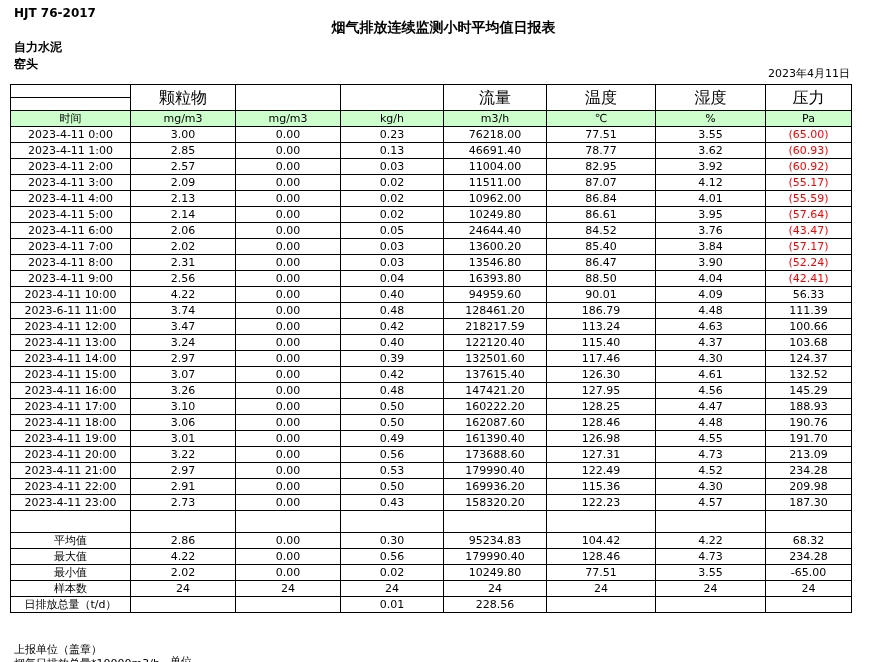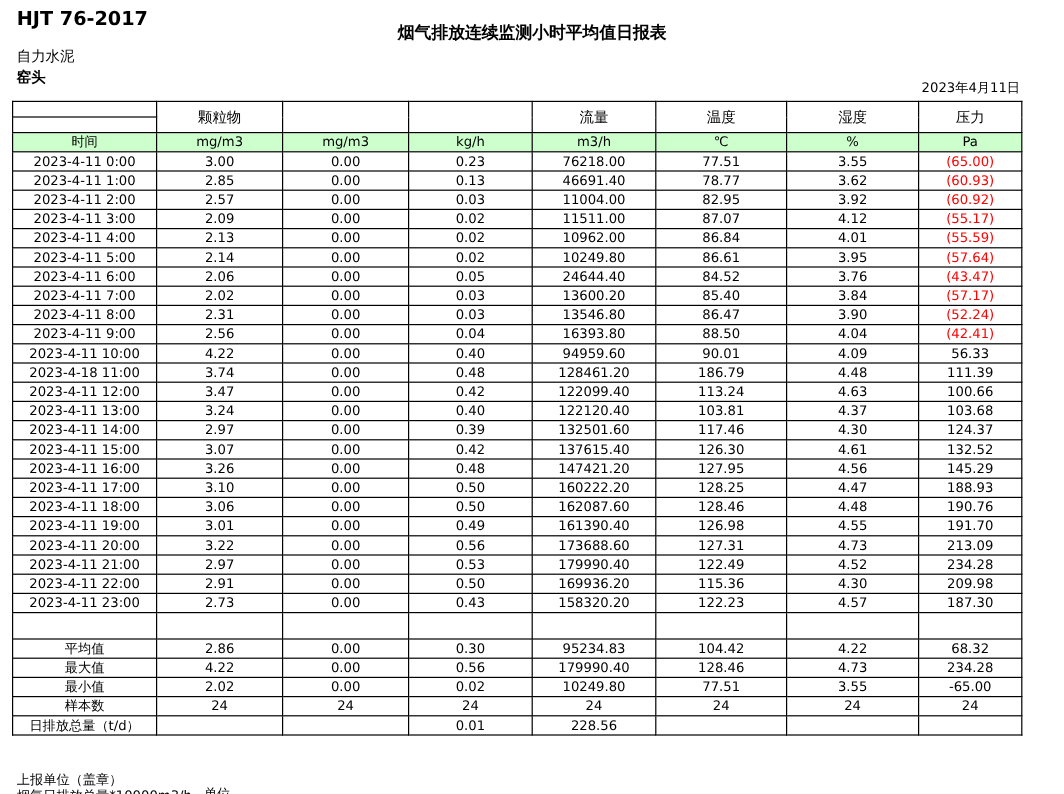--- a/index.html
+++ b/index.html
@@ -1,35 +1,35 @@
 <!DOCTYPE html>
 <html><head>
 <meta charset="utf-8">
 <style>
   html,body { margin:0; padding:0; }
   body {
     width:887px; height:662px; background:#ffffff; color:#000;
     font-family:"DejaVu Sans", sans-serif; position:relative; overflow:hidden;
   }
-  #standard { position:absolute; top:6px; left:14px; font-weight:bold; font-size:16px; }
+  #standard { position:absolute; top:6px; left:14px; font-weight:bold; font-size:12px; }
   #title    { position:absolute; top:19px; left:0; width:887px; text-align:center; font-weight:bold; font-size:14px; }
-  #company  { position:absolute; top:39px; left:14px; font-weight:normal; font-size:12px; }
+  #company  { position:absolute; top:39px; left:14px; font-weight:bold; font-size:12px; }
   #station  { position:absolute; top:56px; left:14px; font-weight:bold; font-size:12px;text-align:center; }
   #date     { position:absolute; top:66px; right:37px; font-size:11px; }
 
   table.report {
     position:absolute; top:84px; left:10px; width:841px;
     border-collapse:collapse; table-layout:fixed;
   }
   table.report td {
     border:1px solid #000; text-align:center; vertical-align:middle;
     font-size:11px; line-height:15px; height:15px; padding:0;
     white-space:nowrap; overflow:hidden;
   }
-  tr.group-row td, tr.group-row2 td { font-size:12px; height:12px; line-height:12px; }
+  tr.group-row td, tr.group-row2 td { font-size:16px; height:12px; line-height:12px; }
   tr.unit-row td { background:var(--header-green,#ccffcc); height:15px; }
   tr.spacer-row td { height:21px; }
   tr.summary-row td { height:15px; }
 
   #note  { position:absolute; top:656px; left:14px; font-size:11px; }
   #stamp { position:absolute; top:642px; left:14px; font-size:11px; }
   #unit  { position:absolute; top:654px; left:170px; font-size:11px; }
 </style>
 </head>
 <body style="--header-green: #ccffcc;">
@@ -193,48 +193,48 @@
         <td>4.22</td>
         <td>0.00</td>
         <td>0.40</td>
         <td>94959.60</td>
         <td>90.01</td>
         <td>4.09</td>
         <td>56.33</td>
       </tr>
 
       <tr class="data-row">
-        <td>2023-4-18 11:00</td>
+        <td>2023-6-11 11:00</td>
         <td>3.74</td>
         <td>0.00</td>
         <td>0.48</td>
         <td>128461.20</td>
         <td>186.79</td>
         <td>4.48</td>
         <td>111.39</td>
       </tr>
 
       <tr class="data-row">
         <td>2023-4-11 12:00</td>
         <td>3.47</td>
         <td>0.00</td>
         <td>0.42</td>
-        <td>122099.40</td>
+        <td>218217.59</td>
         <td>113.24</td>
         <td>4.63</td>
         <td>100.66</td>
       </tr>
 
       <tr class="data-row">
         <td>2023-4-11 13:00</td>
         <td>3.24</td>
         <td>0.00</td>
         <td>0.40</td>
         <td>122120.40</td>
-        <td>103.81</td>
+        <td>115.40</td>
         <td>4.37</td>
         <td>103.68</td>
       </tr>
 
       <tr class="data-row">
         <td>2023-4-11 14:00</td>
         <td>2.97</td>
         <td>0.00</td>
         <td>0.39</td>
         <td>132501.60</td>

